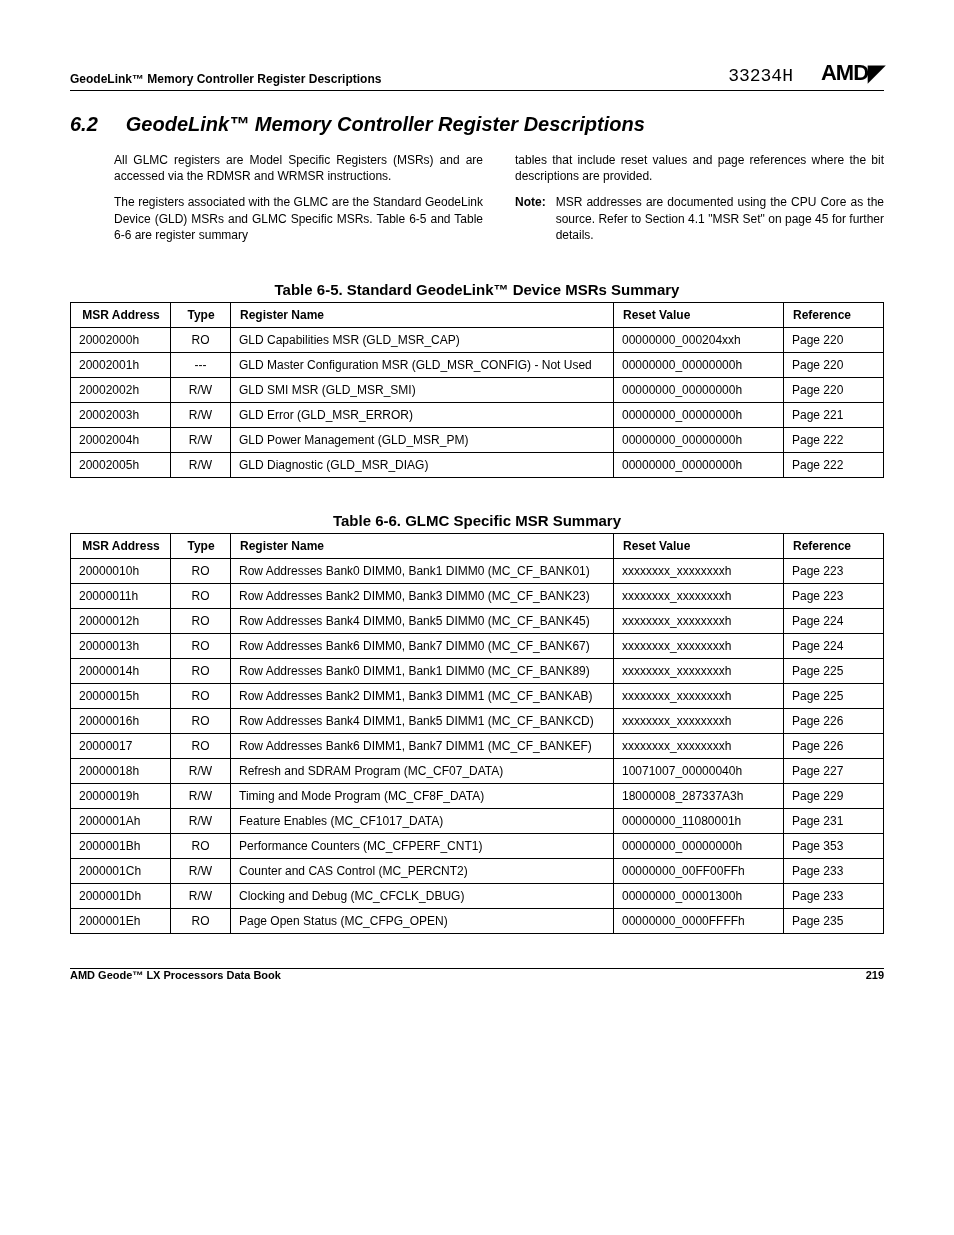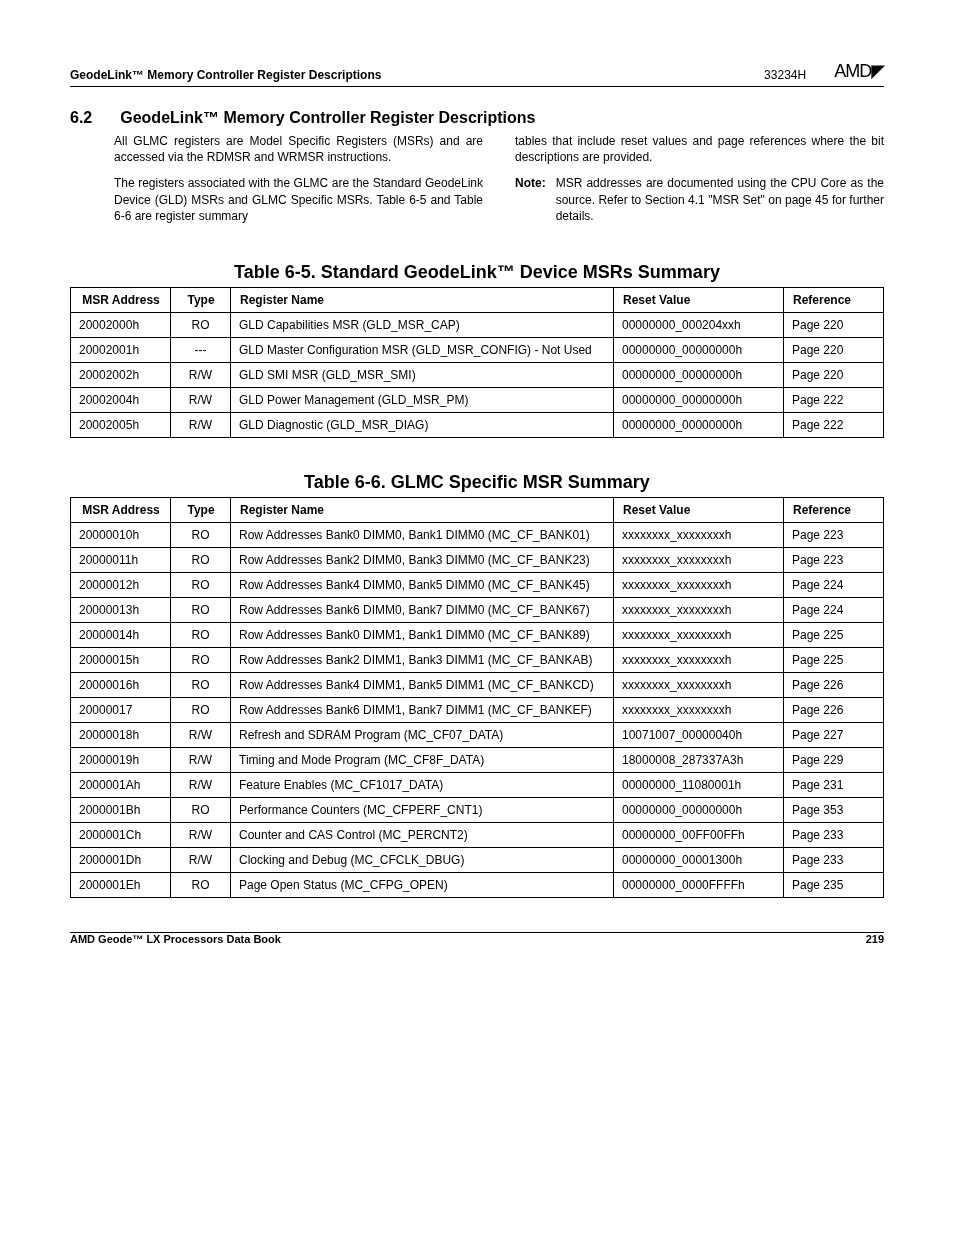--- a/index.html
+++ b/index.html
@@ -22,51 +22,52 @@
   }
   .topbar .left {
     font-weight: bold;
     font-size: 12px;
   }
   .topbar .right {
     display: flex;
     align-items: flex-end;
     gap: 28px;
   }
-  .docnum { font-size: 12px; }
+  .docnum { font-size: 18px; font-family: Liberation Mono, monospace; }
   .logo {
     font-family: Arial, Helvetica, sans-serif;
-    font-weight: 400;
-    font-size: 18px;
+    font-weight: 700;
+    font-size: 22px;
     letter-spacing: -1px;
   }
   h2.section {
-    font-size: 16px;
+    font-size: 20px;
     font-weight: bold;
-    margin: 0 0 6px 0;
+    margin: 0 0 16px 0;
+    font-style: italic;
   }
   h2.section .num { margin-right: 28px; }
   .two-col {
     display: flex;
     gap: 32px;
     font-size: 12px;
     line-height: 1.35;
     text-align: justify;
     margin-bottom: 28px;
     margin-left: 44px;
   }
   .two-col > div { flex: 1; }
   .two-col p { margin: 0 0 10px 0; }
   .note-row { display: flex; margin-top:6px; }
   .note-label { font-weight: bold; padding-right: 10px; white-space: nowrap; }
   .note-body { flex:1; text-align: justify; }
   .table-title {
     font-weight: bold;
     text-align: center;
-    font-size: 18px;
+    font-size: 15px;
     margin: 6px 0 4px 0;
   }
   table.msr {
     border-collapse: collapse;
     width: 100%;
     margin-bottom: 34px;
     font-size: 12px;
   }
   table.msr th, table.msr td {
     border: 1px solid #000;
@@ -158,20 +159,27 @@
         <td>Page 220</td>
       </tr>
       <tr>
         <td>20002002h</td>
         <td class="type-cell">R/W</td>
         <td>GLD SMI MSR (GLD_MSR_SMI)</td>
         <td>00000000_00000000h</td>
         <td>Page 220</td>
       </tr>
       <tr>
+        <td>20002003h</td>
+        <td class="type-cell">R/W</td>
+        <td>GLD Error (GLD_MSR_ERROR)</td>
+        <td>00000000_00000000h</td>
+        <td>Page 221</td>
+      </tr>
+      <tr>
         <td>20002004h</td>
         <td class="type-cell">R/W</td>
         <td>GLD Power Management (GLD_MSR_PM)</td>
         <td>00000000_00000000h</td>
         <td>Page 222</td>
       </tr>
       <tr>
         <td>20002005h</td>
         <td class="type-cell">R/W</td>
         <td>GLD Diagnostic (GLD_MSR_DIAG)</td>

